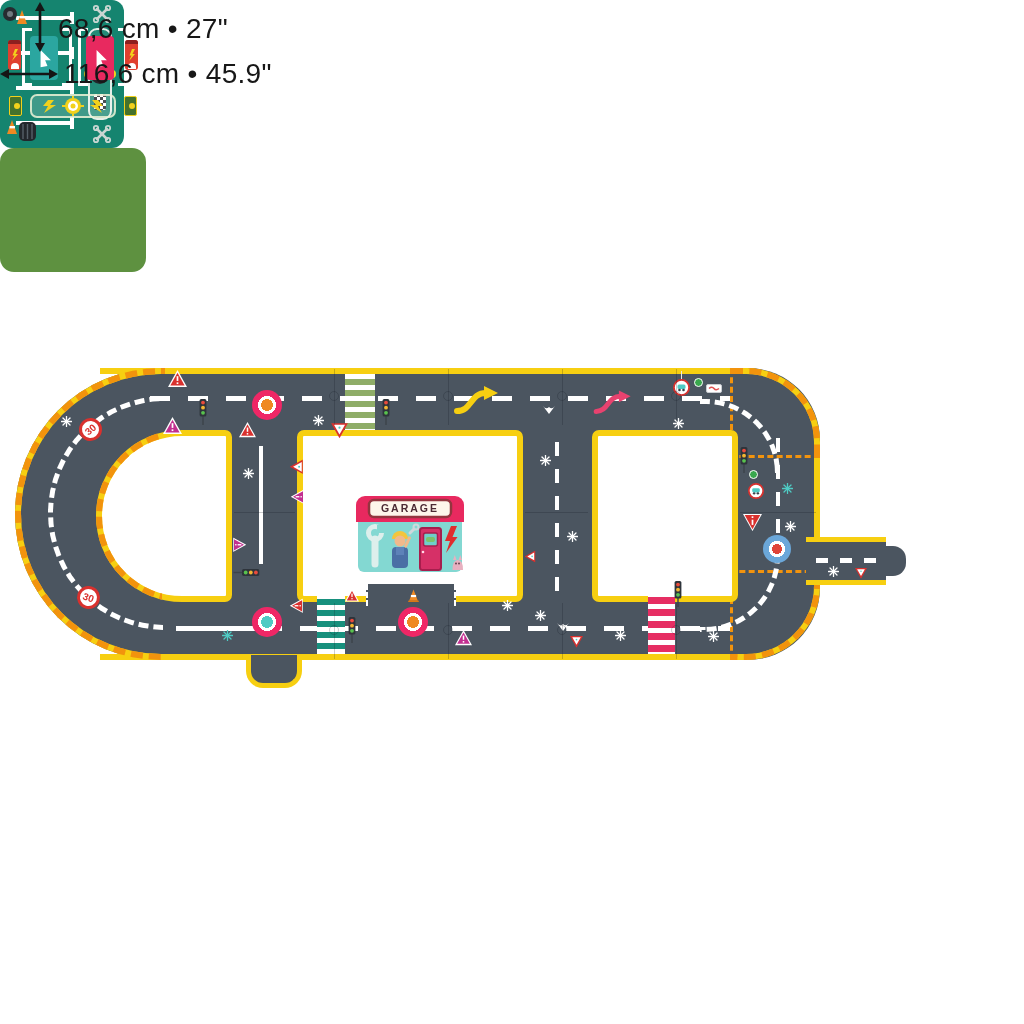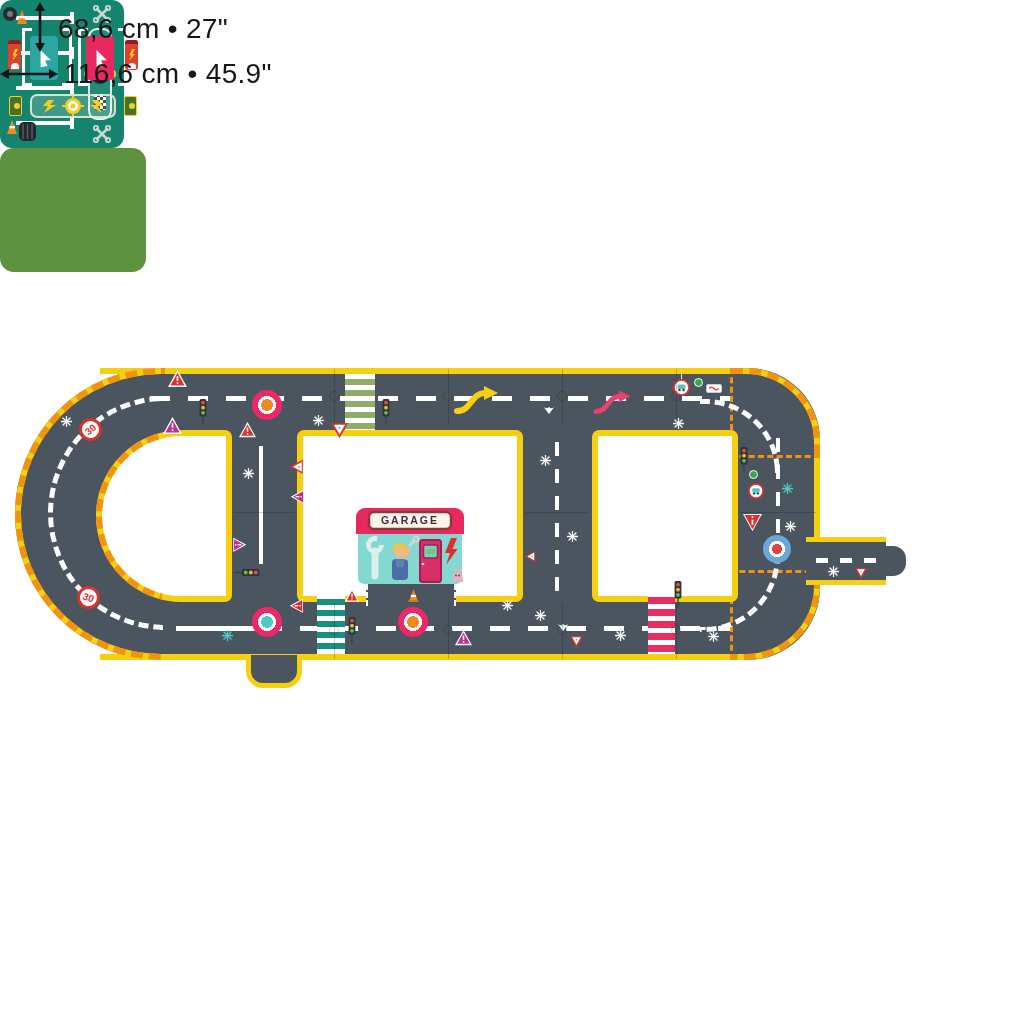--- a/index.html
+++ b/index.html
@@ -63,21 +63,21 @@
   .cw-teal{left:317px;top:594px;width:28px;height:60px;background:#17907d;
       background-image:repeating-linear-gradient(180deg,#fff 0 5px,transparent 5px 11px);}
   .cw-pink{left:648px;top:592px;width:27px;height:62px;background:#e62e63;
       background-image:repeating-linear-gradient(180deg,#fff 0 5px,transparent 5px 12px);}
 
   .driveway{left:366px;top:584px;width:90px;height:22px;background:#4b5560;
       border-left:2px dashed #fff;border-right:2px dashed #fff;}
   .cone-front{position:absolute;left:39px;top:4px;width:13px;height:15px;}
 
   
-  .garage{left:356px;top:502px;width:108px;height:84px;}
+  .garage{left:356px;top:490px;width:108px;height:84px;}
   .garage-sign{left:14px;top:9px;width:80px;height:18px;display:flex;align-items:center;
       justify-content:center;font-size:10.5px;font-weight:bold;letter-spacing:2px;color:#4b2a34;}
 
   
   .parking{left:884px;top:478px;width:124px;height:148px;background:#15846f;border-radius:12px;}
   .pline{left:16px;width:58px;height:4px;background:#fff;}
   .pline::after{content:"";position:absolute;right:0;top:-4px;width:4px;height:12px;background:#fff;}
   .pstrip{left:88px;top:28px;width:24px;height:92px;border:2px solid #e4efe9;border-radius:9px;
       background:rgba(255,255,255,.06);}
   .chk{left:94px;width:12px;height:16px;border-radius:2px;

